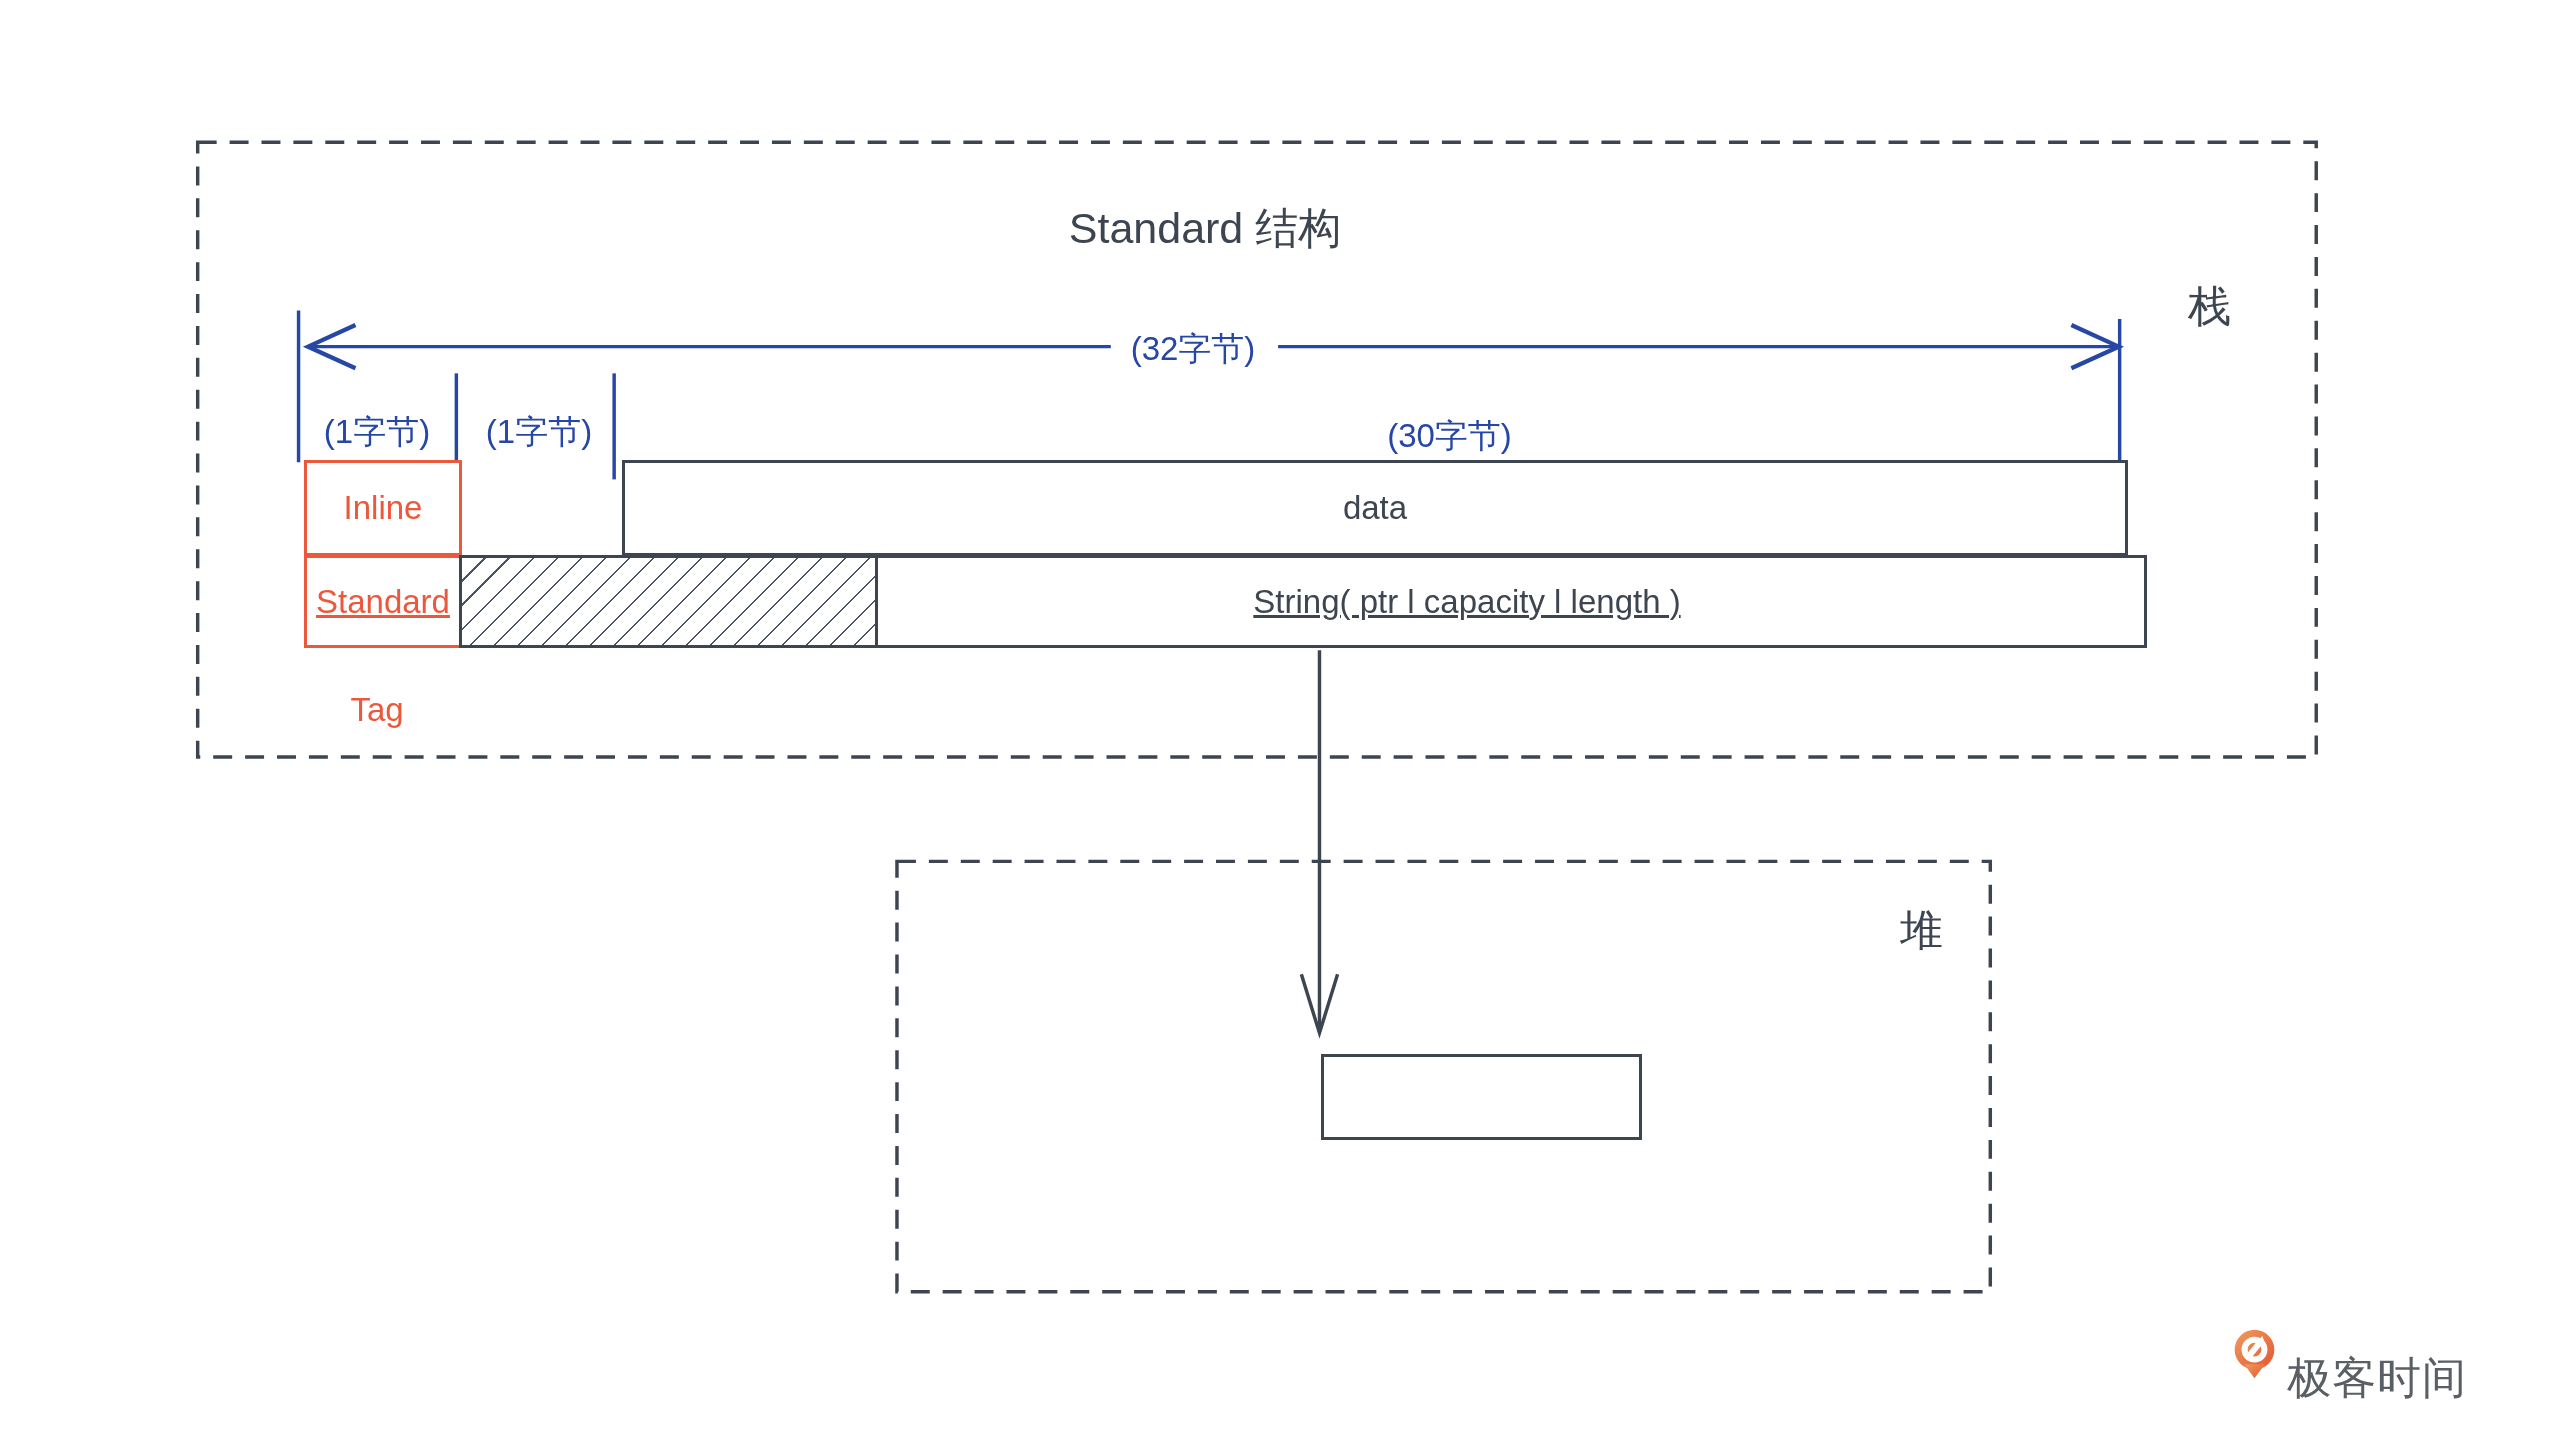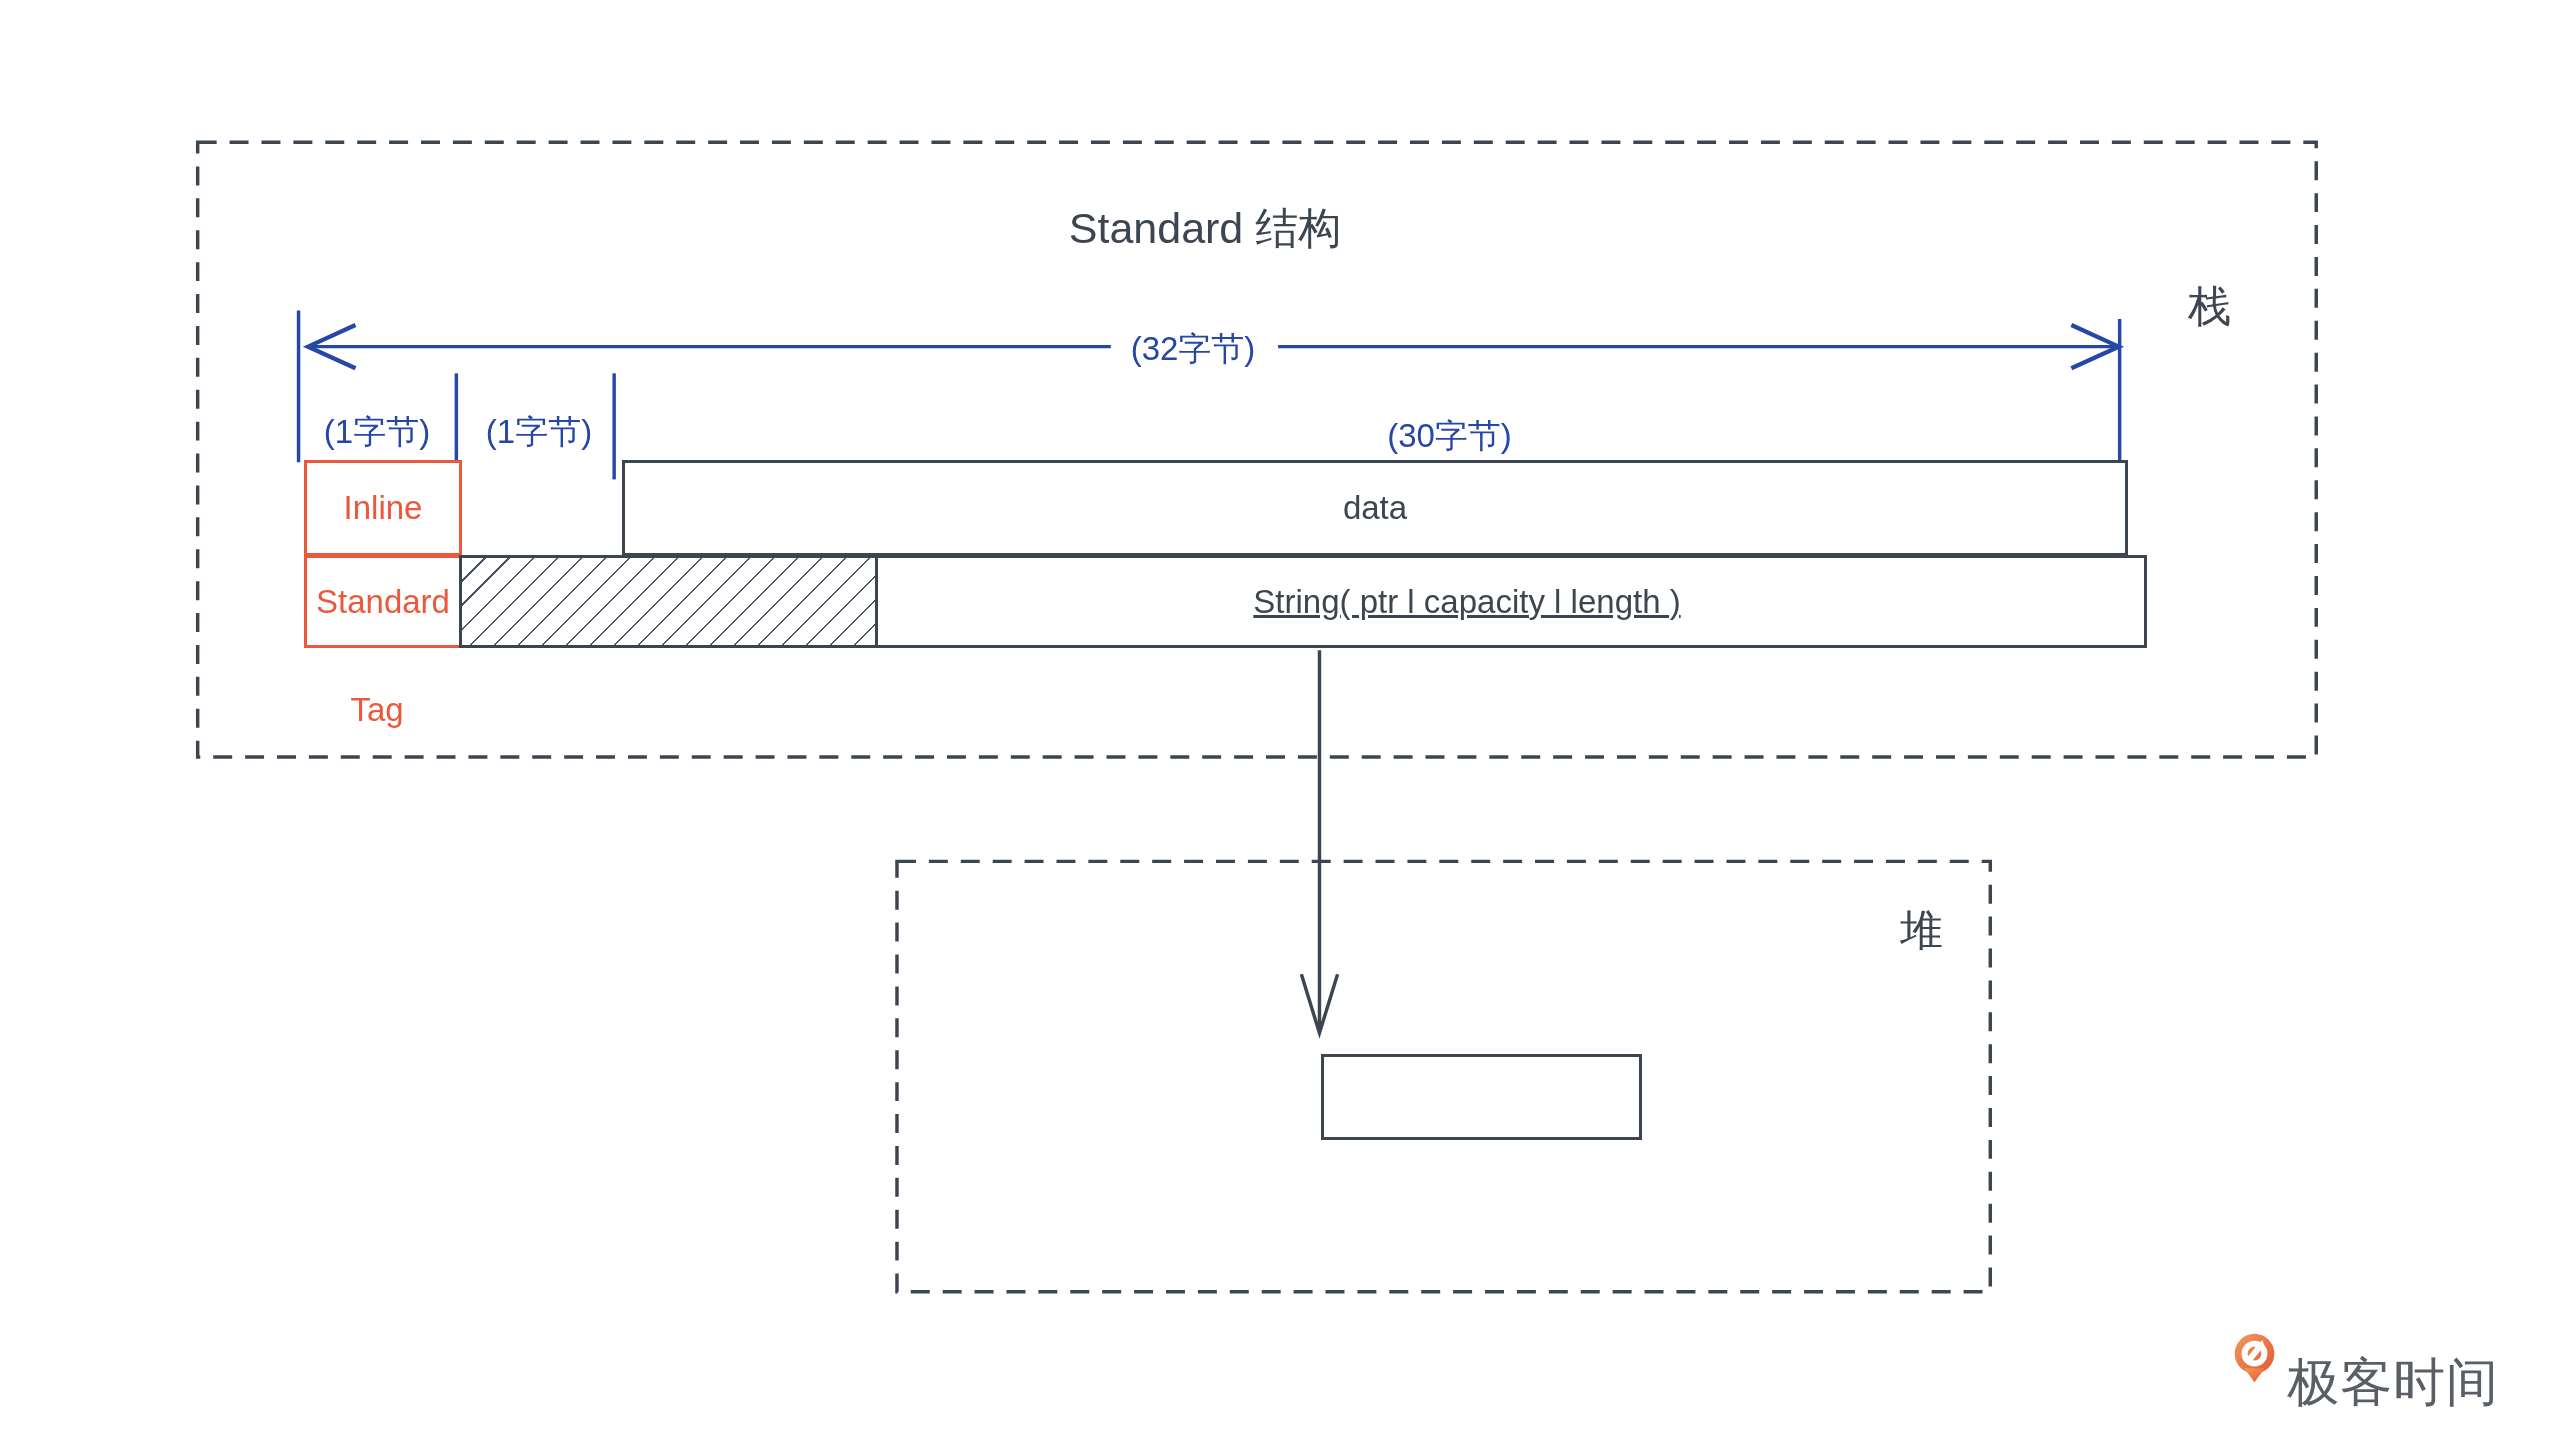--- a/index.html
+++ b/index.html
@@ -33,32 +33,32 @@
   .byte-tag-pos{left:298px;}
   .byte-len-pos{left:460px;}
   .byte-data-pos{left:1320px;top:417px;width:259px;}
 
   .cell{position:absolute;display:flex;align-items:center;justify-content:center;
         font-size:33px;color:var(--ink);background:#fff;border:3.4px solid var(--ink);margin-left:8px;}
   .cell.orange-cell{border-color:var(--orange);color:var(--orange);}
   .cell-inline-tag{left:296px;top:460px;width:158px;height:96px;}
   .cell-inline-len{left:451px;top:460px;width:166px;height:96px;}
   .cell-inline-data{left:614px;top:460px;width:1506px;height:96px;}
-  .cell-standard-tag{left:296px;top:555px;width:158px;height:93px;}
+  .cell-standard-tag{left:296px;top:555px;width:158px;height:93px;text-decoration:underline;}
   .cell-standard-hatch{left:451px;top:555px;width:419px;height:93px;
       background:repeating-linear-gradient(135deg,#ffffff 0 15.5px,var(--hatch-line) 15.5px 17px);}
   .cell-standard-payload{left:867px;top:555px;width:1272px;height:93px;padding-right:88px;text-decoration:underline;}
 
   .tag-col{left:291px;top:691px;width:172px;font-size:33px;}
 
   .heap-alloc{position:absolute;left:1321px;top:1054px;width:321px;height:86px;
       border:3.4px solid var(--ink);background:#fff;}
 
   .logo{position:absolute;left:2232px;top:1308px;display:flex;align-items:center;gap:10.3px;}
-  .logo .brand{font-size:52px;color:var(--logo-text);letter-spacing:0.9px;line-height:1;margin-top:48px;}
+  .logo .brand{font-size:44px;color:var(--logo-text);letter-spacing:0.9px;line-height:1;margin-top:48px;}
 </style>
 </head>
 <body>
 
 <div class="canvas">
 
   <svg class="overlay" width="2576" height="1446" viewBox="0 0 2987 1677">
 
     <rect x="229" y="165" width="2457" height="713" class="ink-stroke" stroke-width="4" stroke-dasharray="22 15"></rect>
 

